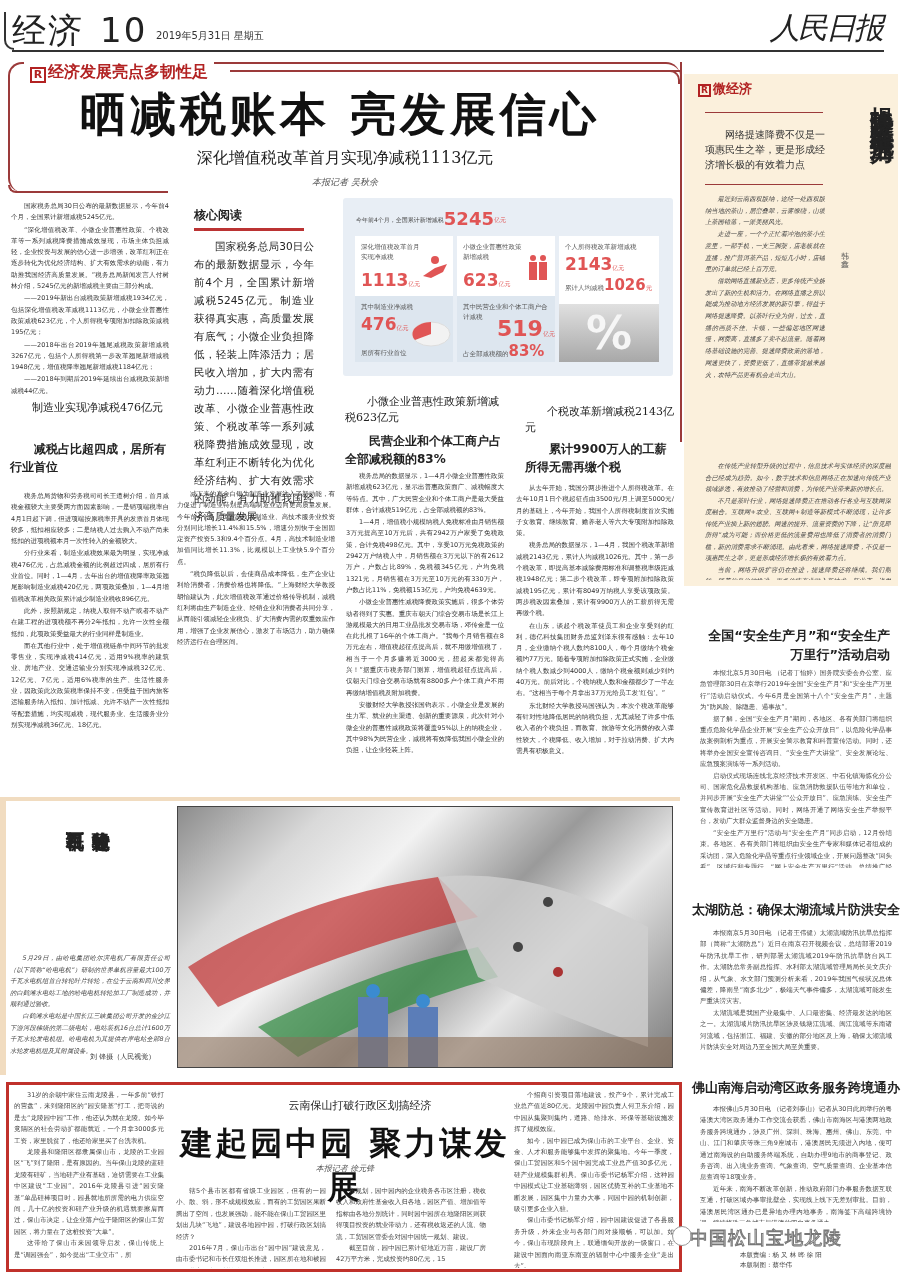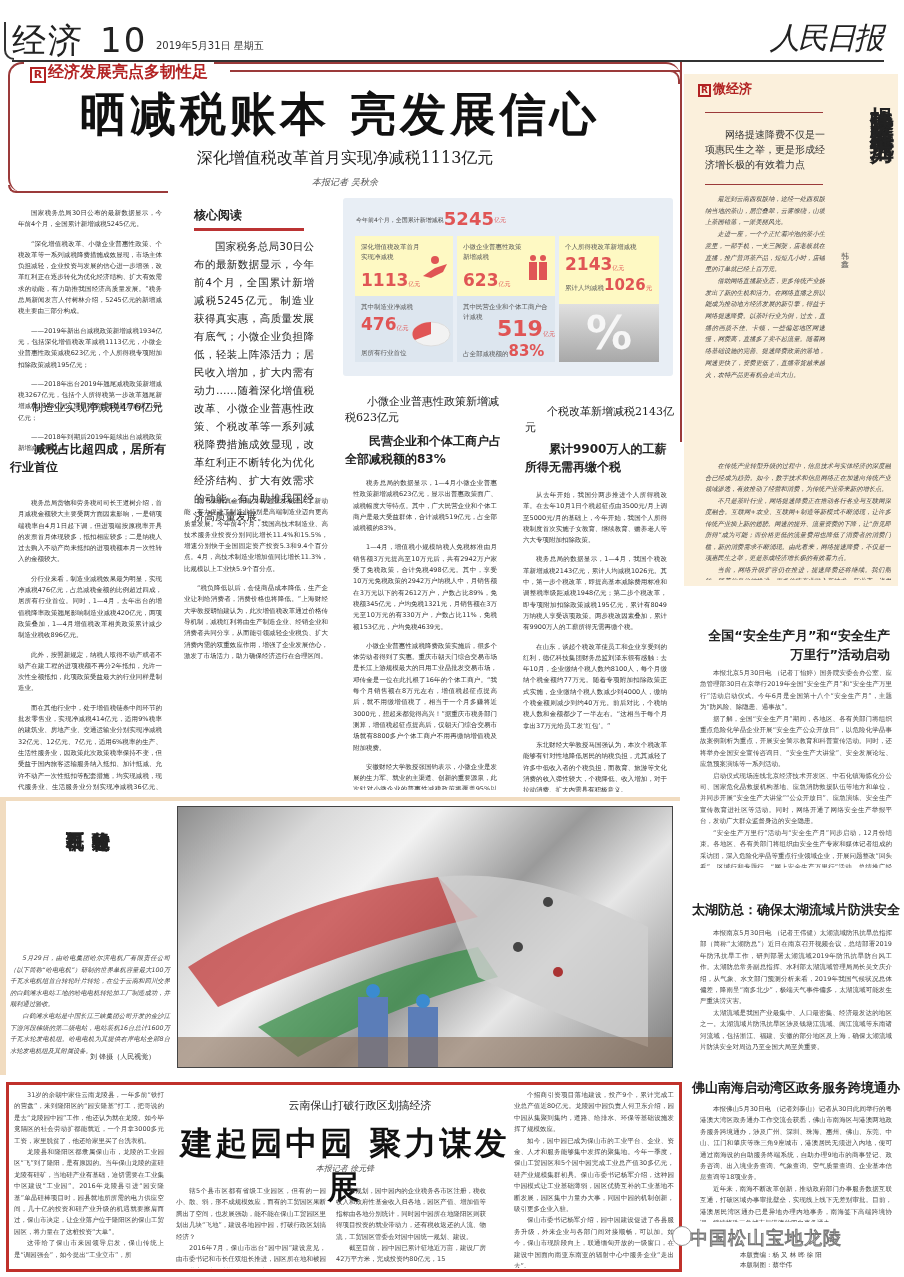--- a/index.html
+++ b/index.html
@@ -1,48 +1,48 @@
 <!DOCTYPE html>
 <html><head>
 <meta charset="utf-8">
 <style>
 *{box-sizing:border-box;margin:0;padding:0}
 body{width:904px;height:1277px;background:#fff;font-family:"DejaVu Sans",sans-serif;color:#222;position:relative;overflow:hidden}
 .abs{position:absolute}
-.masthead{left:0;top:16px;width:904px;height:46px}
+.masthead{left:0;top:6px;width:904px;height:46px}
 .mast-section{left:12px;top:4px;font-size:34px;font-family:"DejaVu Sans",sans-serif;letter-spacing:2px;color:#222;line-height:40px}
 .mast-bracket{left:4px;top:6px;width:10px;height:38px;border-left:2px solid #333;border-bottom:2px solid #333;border-bottom-left-radius:10px}
 .mast-date{left:156px;top:23px;font-size:10px;color:#333}
 .mast-line{left:12px;top:44px;width:872px;height:0;border-top:2px solid #333}
 .mast-logo{left:770px;top:2px;font-size:30px;font-family:"DejaVu Serif",serif;font-style:italic;color:#222;line-height:40px;letter-spacing:-2px}
 
 .topic-bar{left:8px;top:62px;width:672px;height:130px;border:2px solid #9b3a3a;border-radius:14px;border-bottom:none;border-right:none}
 .topic-label{left:24px;top:62px;background:#fff;padding:0 6px;font-size:16px;font-weight:bold;color:#b22222;line-height:20px}
 .topic-label .r{display:inline-block;width:16px;height:16px;border:2px solid #b22222;font-size:11px;line-height:12px;text-align:center;margin-right:2px;vertical-align:-1px}
 .topic-rline{left:230px;top:70px;width:450px;border-top:2px solid #9b3a3a}
 .topic-rcurve{left:664px;top:70px;width:16px;height:14px;border-top:2px solid #9b3a3a;border-right:2px solid #9b3a3a;border-top-right-radius:10px}
 .hd-main{left:80px;top:86px;width:520px;text-align:right;font-size:46px;font-weight:bold;letter-spacing:4px;color:#111;line-height:56px}
 .hd-sub{left:150px;top:148px;width:390px;text-align:center;font-size:16px;font-family:"DejaVu Serif",serif;color:#222}
 .hd-byline{left:260px;top:176px;width:170px;text-align:center;font-size:9px;color:#555;font-style:italic}
 .hd-bottom{left:8px;top:185px;width:160px;border-bottom:2px solid #9b3a3a;border-bottom-left-radius:12px;height:8px;border-left:2px solid #9b3a3a}
 
 .col{font-size:6.5px;line-height:11.3px;color:#333;text-align:justify;text-indent:2em}
-.col p{margin:8px}
+.col p{margin:1px}
 .subhd{font-size:11px;line-height:16px;color:#222;text-indent:2em;font-family:"DejaVu Serif",serif}
 .subhd2{font-size:12px;line-height:18px;color:#222;text-indent:2em;font-weight:bold}
 
 .core-title{left:194px;top:207px;font-size:12px;color:#222;font-weight:bold}
 .core-line{left:194px;top:228px;width:110px;border-top:3px solid #b33}
 .core-body{left:194px;top:237px;width:120px;font-size:10.5px;line-height:18px;color:#222;text-indent:2em;text-align:justify;font-family:"DejaVu Sans",sans-serif}
 
 .info{left:343px;top:198px;width:330px;height:178px;background:#e8eef5;border-radius:3px}
 .info-title{left:13px;top:10px;font-size:6px;color:#444}
 .info-big{font-size:18px;color:#e05555;font-weight:bold;vertical-align:-3px}
 .info-unit{font-size:6px;color:#e05555}
-.card{background:#fef9c3;position:absolute}
+.card{background:#ffffff;position:absolute}
 .card .lbl{font-size:6.5px;color:#555;line-height:10px;position:absolute}
 .card .num{font-size:17px;color:#e05555;font-weight:bold;position:absolute}
 .card .num span{font-size:6px;font-weight:normal}
 .card-low{background:#dde6ef}
 
 .rt-box{left:684px;top:74px;width:214px;height:512px;background:#fbf0dc}
 .rt-tag{left:698px;top:80px;font-size:13px;font-weight:bold;color:#b22222}
 .rt-tag .r{display:inline-block;width:13px;height:13px;border:2px solid #b22222;font-size:9px;line-height:9px;text-align:center;margin-right:2px}
 .rt-rule{left:705px;top:112px;width:118px;border-top:1.5px solid #9b3a3a}
 .rt-rule2{left:705px;top:184px;width:118px;border-top:1.5px solid #9b3a3a}

